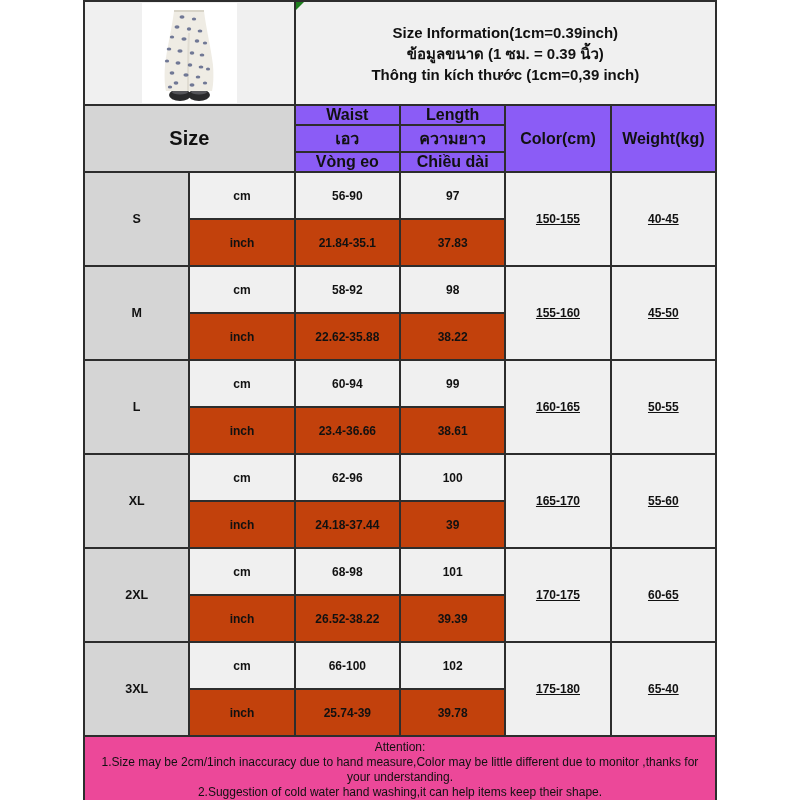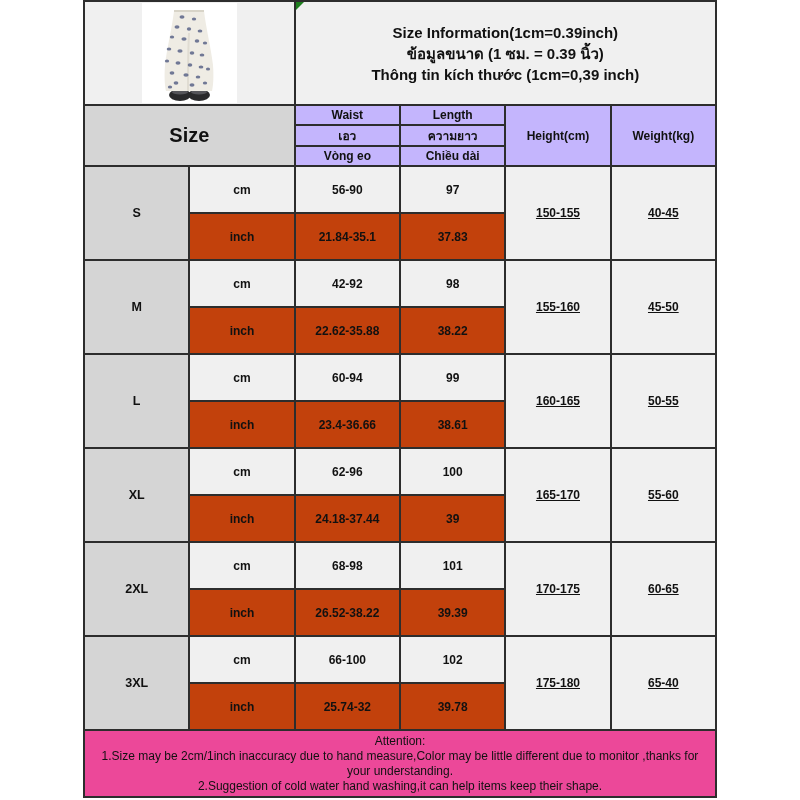--- a/index.html
+++ b/index.html
@@ -53,23 +53,23 @@
   }
 
   
   tr.hdr-row { height: 20px; }
   td.size-hd {
     background: #d5d5d5;
     font-weight: bold;
     font-size: 20px;
   }
   td.sub-hd, td.hw-hd {
-    background: #c4b5fd;
-    font-weight: bold;
-    font-size: 12px;
+    background: #8b5cf6;
+    font-weight: bold;
+    font-size: 16px;
   }
 
   
   tr.data-row { height: 47px; }
   td.size-label {
     background: #d5d5d5;
     font-weight: bold;
     font-size: 12.5px;
   }
   td.cell {
@@ -152,21 +152,21 @@
           <div>Size Information(1cm=0.39inch)</div>
           <div>ข้อมูลขนาด (1 ซม. = 0.39 นิ้ว)</div>
           <div>Thông tin kích thước (1cm=0,39 inch)</div>
         </td>
       </tr>
 
       <tr class="hdr-row">
         <td colspan="2" rowspan="3" class="size-hd">Size</td>
         <td class="sub-hd">Waist</td>
         <td class="sub-hd">Length</td>
-        <td rowspan="3" class="hw-hd">Height(cm)</td>
+        <td rowspan="3" class="hw-hd">Color(cm)</td>
         <td rowspan="3" class="hw-hd">Weight(kg)</td>
       </tr>
       <tr class="hdr-row">
         <td class="sub-hd">เอว</td>
         <td class="sub-hd">ความยาว</td>
       </tr>
       <tr class="hdr-row">
         <td class="sub-hd">Vòng eo</td>
         <td class="sub-hd">Chiều dài</td>
       </tr>
@@ -181,21 +181,21 @@
       </tr>
       <tr class="data-row">
         <td class="cell">inch</td>
         <td class="cell">21.84-35.1</td>
         <td class="cell">37.83</td>
       </tr>
 
       <tr class="data-row">
         <td rowspan="2" class="size-label">M</td>
         <td class="cell cm-bg">cm</td>
-        <td class="cell cm-bg">42-92</td>
+        <td class="cell cm-bg">58-92</td>
         <td class="cell cm-bg">98</td>
         <td rowspan="2" class="hw-val">155-160</td>
         <td rowspan="2" class="hw-val">45-50</td>
       </tr>
       <tr class="data-row">
         <td class="cell">inch</td>
         <td class="cell">22.62-35.88</td>
         <td class="cell">38.22</td>
       </tr>
 
@@ -244,21 +244,21 @@
       <tr class="data-row">
         <td rowspan="2" class="size-label">3XL</td>
         <td class="cell cm-bg">cm</td>
         <td class="cell cm-bg">66-100</td>
         <td class="cell cm-bg">102</td>
         <td rowspan="2" class="hw-val">175-180</td>
         <td rowspan="2" class="hw-val">65-40</td>
       </tr>
       <tr class="data-row">
         <td class="cell">inch</td>
-        <td class="cell">25.74-32</td>
+        <td class="cell">25.74-39</td>
         <td class="cell">39.78</td>
       </tr>
 
       <tr>
         <td colspan="6" class="attention">
           <div>Attention:</div>
           <div>1.Size may be 2cm/1inch inaccuracy due to hand measure,Color may be little different due to monitor ,thanks for your understanding.</div>
           <div>2.Suggestion of cold water hand washing,it can help items keep their shape.</div>
         </td>
       </tr>

